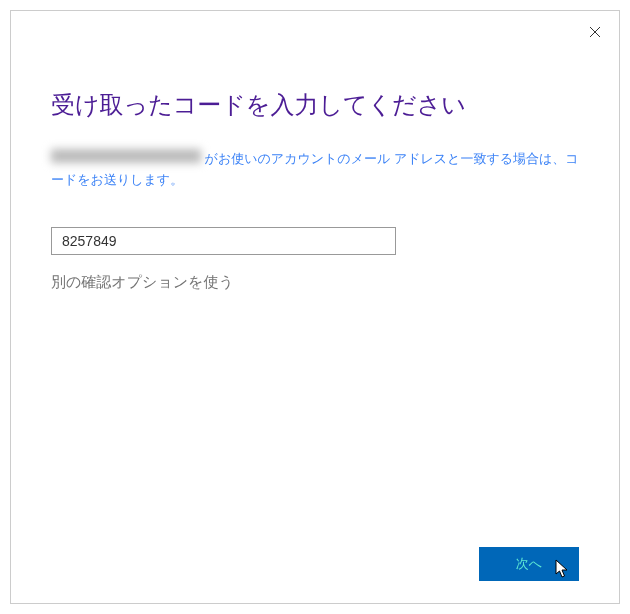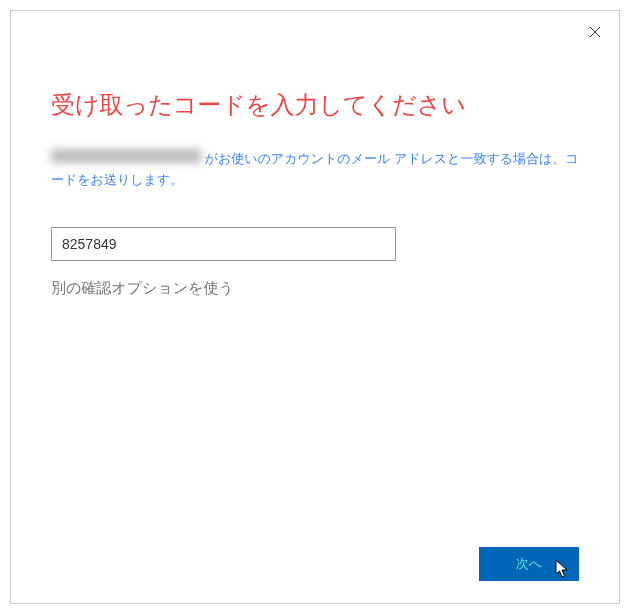--- a/index.html
+++ b/index.html
@@ -38,42 +38,42 @@
     .close-btn svg {
       width: 12px;
       height: 12px;
     }
     .content {
       padding: 78px 40px 0 40px;
     }
     .title {
       font-size: 24px;
       font-weight: 400;
-      color: #ef4444;
+      color: #4c1d95;
       margin-bottom: 28px;
     }
     .description {
       font-size: 13px;
       color: #3b82f6;
       line-height: 1.6;
       margin-bottom: 36px;
     }
     .blurred {
       display: inline-block;
       filter: blur(4px);
       color: #888;
       background: #bbb;
       user-select: none;
       vertical-align: baseline;
       width: 150px;
       height: 14px;
     }
     .code-input {
       width: 345px;
-      height: 34px;
+      height: 28px;
       border: 1px solid #999999;
       padding: 0 10px;
       font-size: 14px;
       font-family: inherit;
       color: #333333;
       margin-bottom: 18px;
       display: block;
     }
     .alt-link {
       color: #737373;

